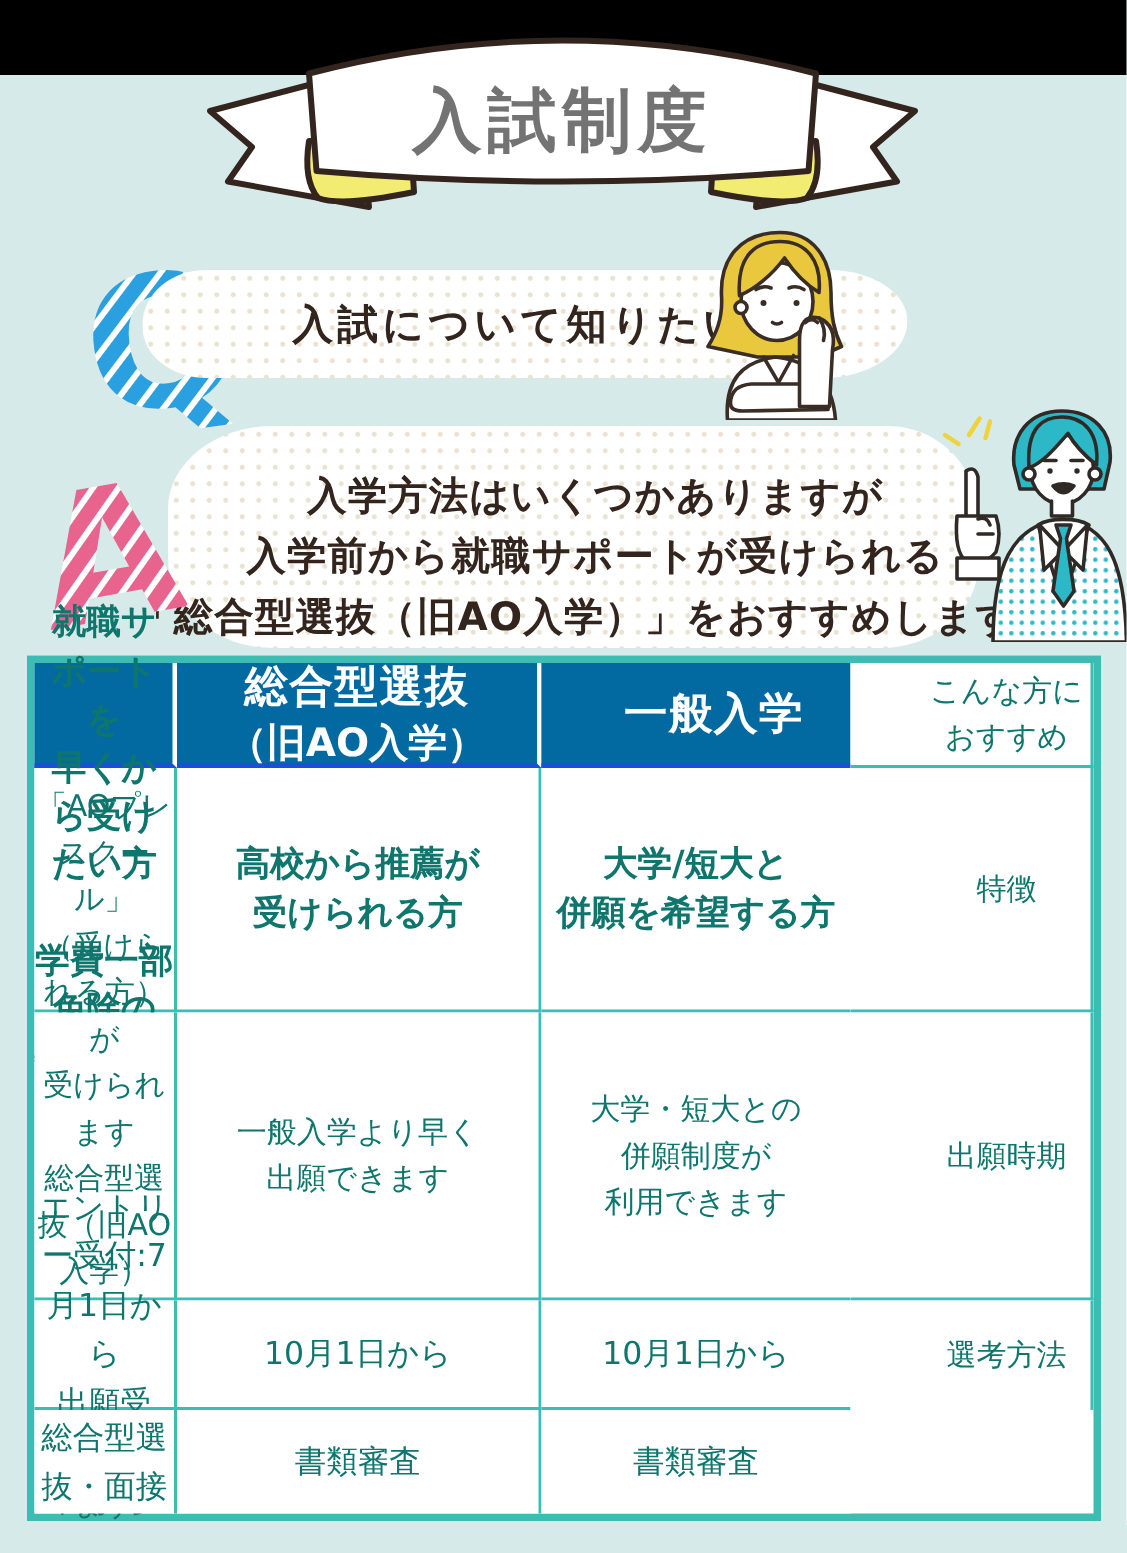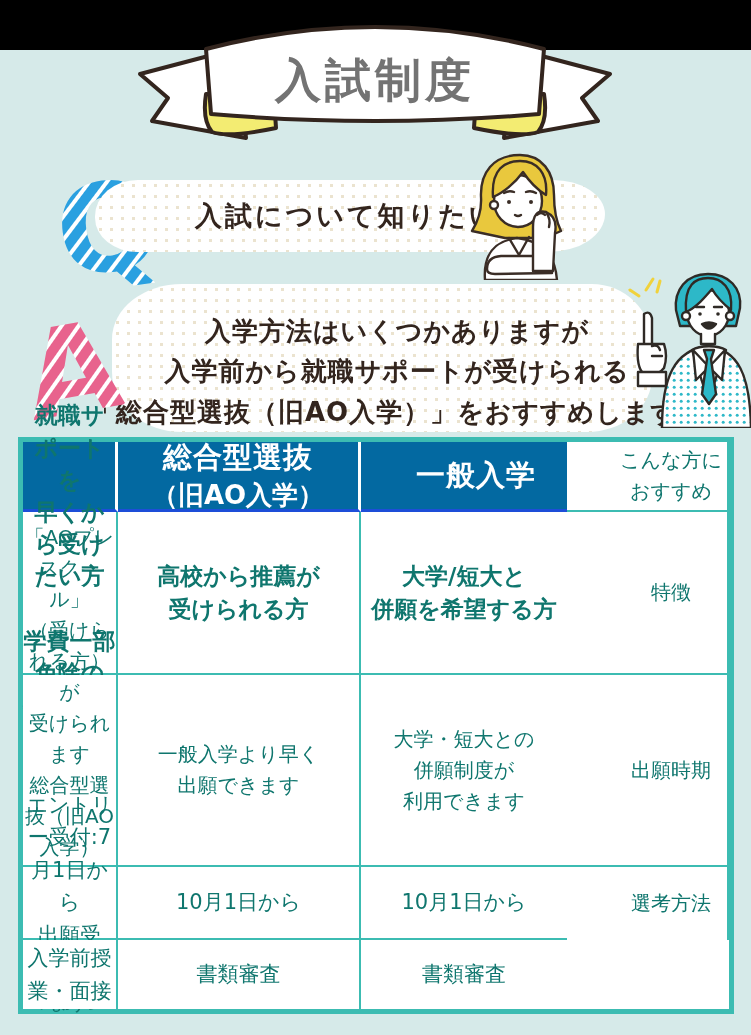--- a/index.html
+++ b/index.html
@@ -197,18 +197,18 @@
 併願制度が
 利用できます</div>
 
     <div class="td rowlabel">出願時期</div>
     <div class="td midsize">エントリー受付:7月1日から
 出願受付:9月1日から</div>
     <div class="td midsize">10月1日から</div>
     <div class="td midsize lastcol">10月1日から</div>
 
     <div class="td rowlabel lastrow">選考方法</div>
-    <div class="td midsize lastrow">入学前授業・面接</div>
+    <div class="td midsize lastrow">総合型選抜・面接</div>
     <div class="td midsize lastrow">書類審査</div>
     <div class="td midsize lastrow lastcol">書類審査</div>
   </div>
 
 </div>
 
 </body></html>

